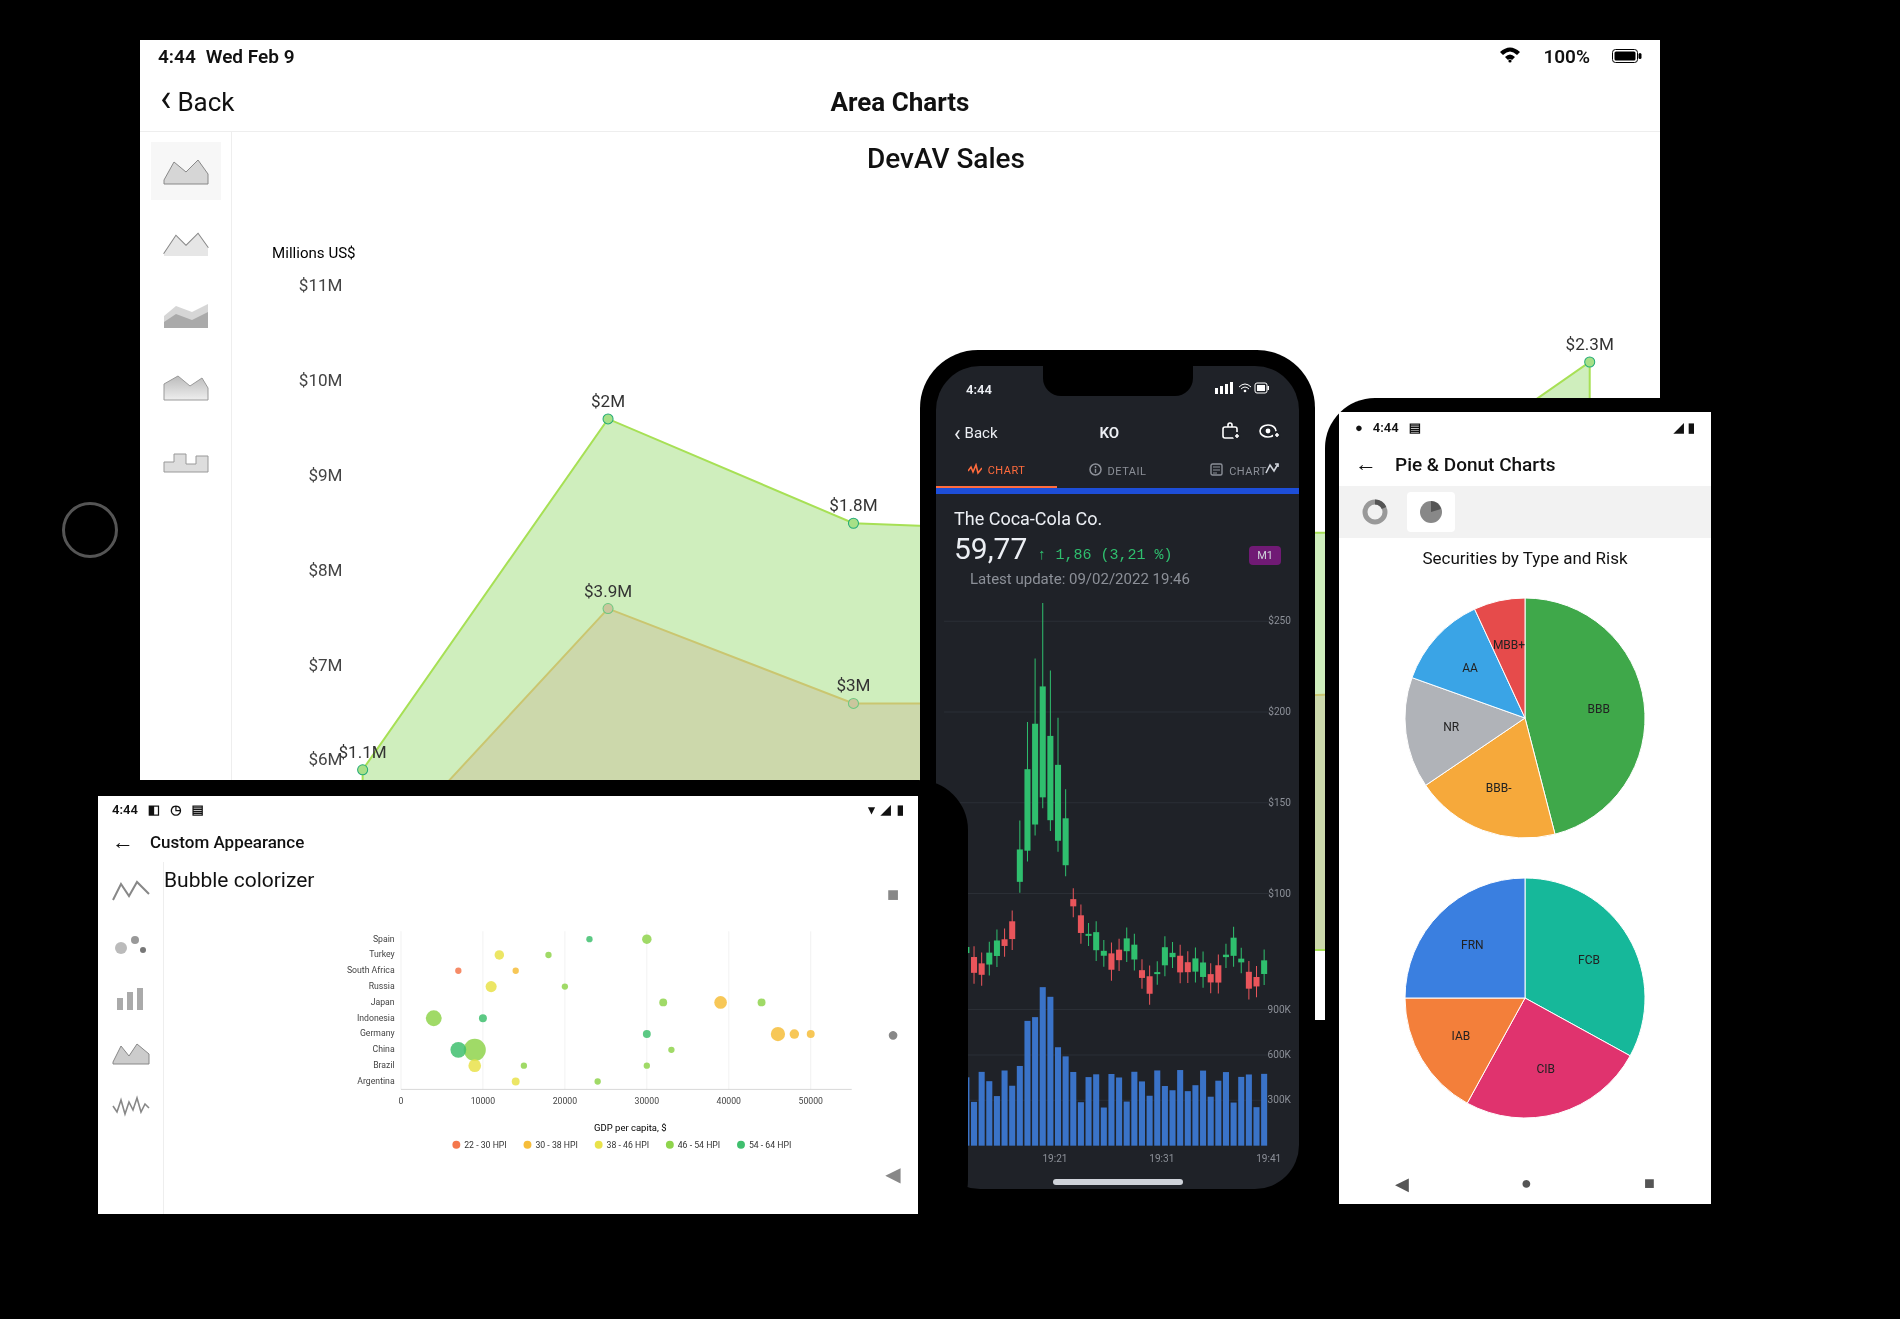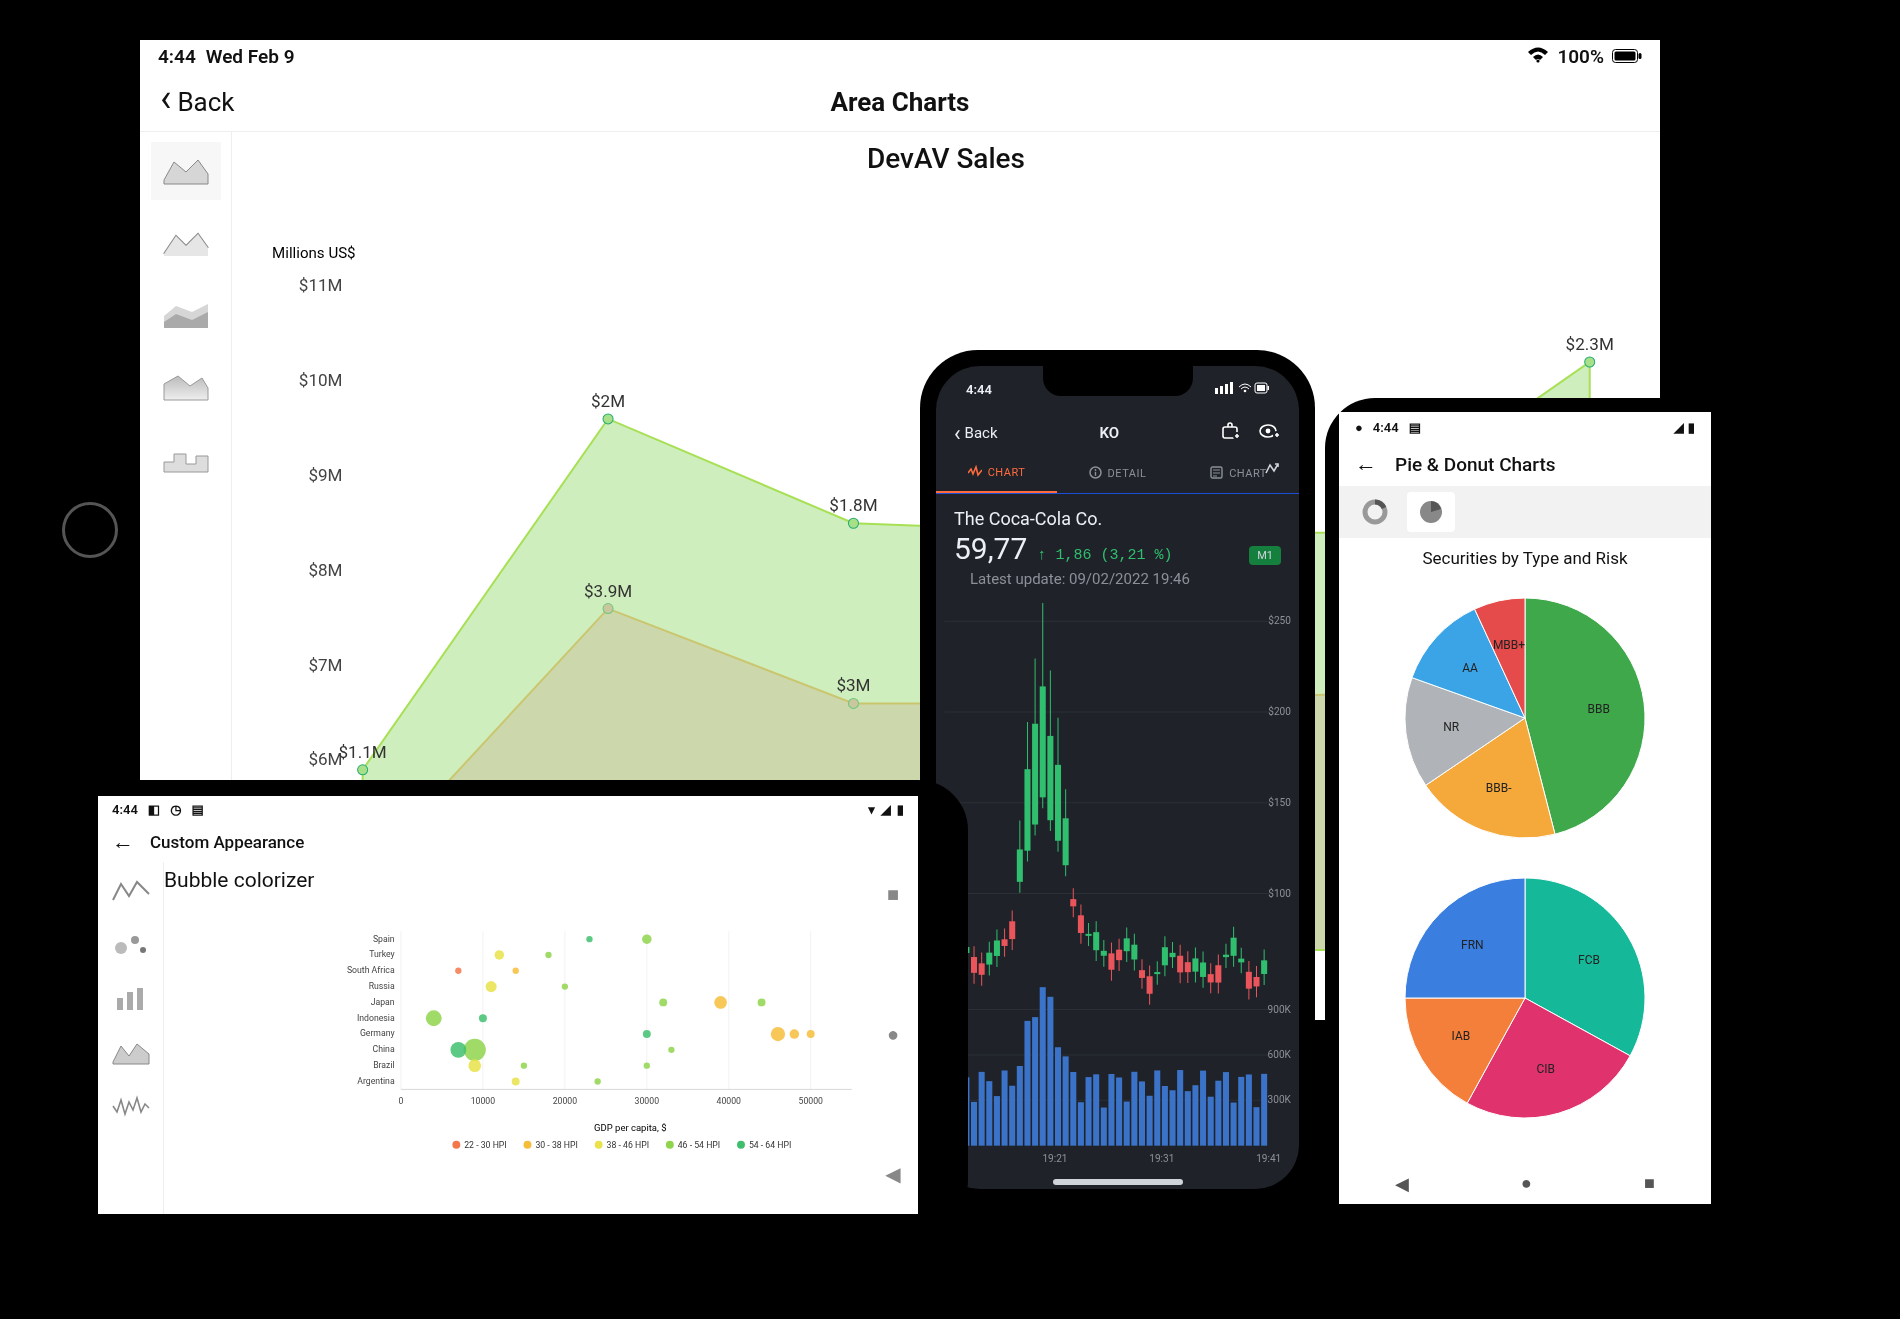--- a/index.html
+++ b/index.html
@@ -99,37 +99,37 @@
     padding: 0 30px; font-weight: 600;
   }
   .stock-nav {
     height: 42px; display: flex; align-items: center; justify-content: space-between;
     padding: 0 18px; font-size: 15px;
   }
   .stock-nav .back { display: flex; align-items: center; gap: 4px; cursor: pointer; }
   .stock-nav .ticker { font-weight: 600; }
   .stock-nav .ricons { display: flex; gap: 18px; font-size: 17px; }
   .stock-tabs {
-    height: 40px; display: flex; border-bottom: 1px solid #1d4ed8;
+    height: 40px; display: flex; border-bottom: 6px solid #1d4ed8;
   }
   .stock-tabs .tab {
     flex: 1; display: flex; align-items: center; justify-content: center;
     gap: 6px; font-size: 11px; letter-spacing: 0.5px;
     color: #8c9098; cursor: pointer;
   }
   .stock-tabs .tab.active { color: #ff6b3d; border-bottom: 2px solid #ff6b3d; }
 
   .stock-head { padding: 14px 18px 6px; }
   .stock-head .name { font-size: 18px; }
   .stock-head .row2 { display: flex; align-items: baseline; gap: 10px; margin-top: 2px; }
   .stock-head .price { font-size: 30px; font-weight: 400; text-align: center; }
   .stock-head .chg { color: #2fbf6e; font-size: 15px; font-family: Liberation Mono, monospace; }
   .stock-head .upd { color: #8c9098; font-size: 15px; margin-top: 4px; margin-left: 16px; }
   .stock-head .pill {
-    margin-left: auto; background: #15803d; padding: 3px 8px; border-radius: 4px;
+    margin-left: auto; background: #701a75; padding: 3px 8px; border-radius: 4px;
     font-size: 11px; color: #cfd3da;
   }
   .stock-head .share {
     float: right; margin-top: -48px; color: #cfd3da; font-size: 18px;
   }
 
   .stock-chart { flex: 1; position: relative; }
   .stock-chart svg { width: 100%; height: 100%; }
 
   .stock-homebar {
@@ -221,21 +221,21 @@
 
 <div class="ipad-frame">
   <div class="abs" style="left:-38px;top:50%;width:56px;height:56px;border:3px solid #555;border-radius:50%;transform:translateY(-50%);"></div>
   <div class="ipad-screen">
 
     <div class="ipad-status">
       <div style="display:flex;gap:10px;">
         <span>4:44</span>
         <span>Wed Feb 9</span>
       </div>
-      <div style="display:flex;align-items:center;gap:8px;">
+      <div style="display:flex;align-items:center;gap:22px;">
         <span>
           <svg width="22" height="16" viewBox="0 0 22 16">
               <path d="M1 5 Q11 -4 21 5 L18 8 Q11 1 4 8 Z M6 10 Q11 5 16 10 L13 13 Q11 11 9 13 Z" fill="#000"></path>
               <circle cx="11" cy="14" r="1.6" fill="#000"></circle>
             </svg>
         </span>
         <span>100%</span>
         <span>
           <svg width="30" height="14" viewBox="0 0 30 14">
               <rect x="0.5" y="0.5" width="25" height="13" rx="3" fill="none" stroke="#000"></rect>

